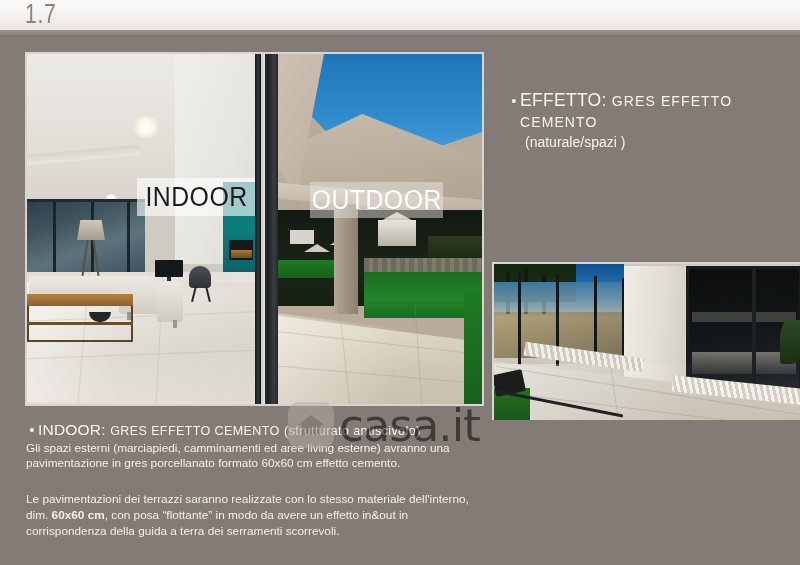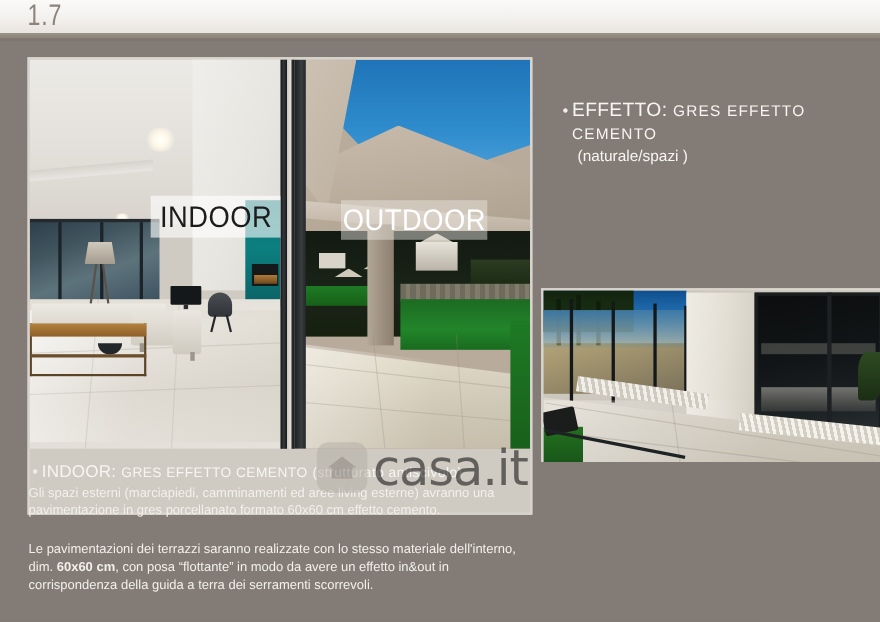--- a/index.html
+++ b/index.html
@@ -38,21 +38,21 @@
     position:absolute; left:0; top:30px; width:800px; height:5px;
     background:linear-gradient(180deg,#9b9289 0%,#8a8178 100%);
   }
   #header-rule-b {
     position:absolute; left:0; top:35px; width:800px; height:2px;
     background:#7d746d;
   }
 
   
   #main-photo {
-    position:absolute; left:25px; top:52px; width:459px; height:416px;
+    position:absolute; left:25px; top:52px; width:459px; height:354px;
     border:2px solid #d9d4cd;
     overflow:hidden;
     background:#cfcac2;
   }
   .ph { position:absolute; }
 
   
   #int-wrap { left:0; top:0; width:228px; height:354px; overflow:hidden; }
   #int-ceiling {
     left:0; top:0; width:228px; height:150px;

